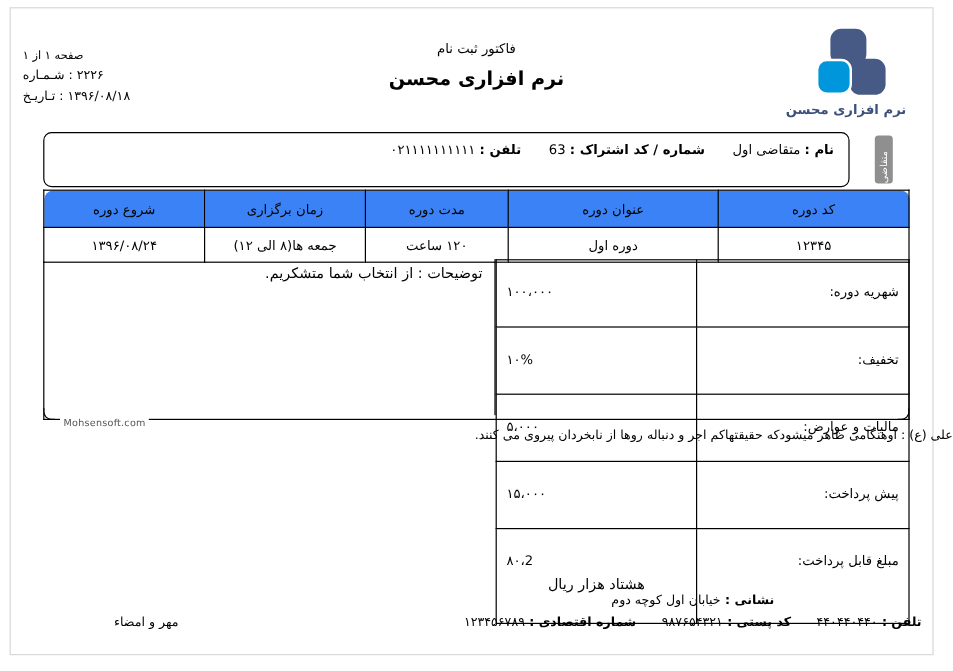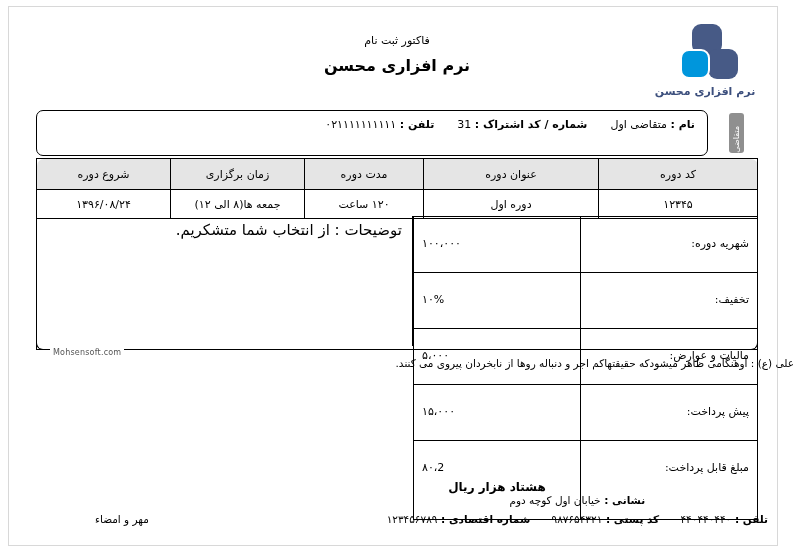--- a/index.html
+++ b/index.html
@@ -166,21 +166,21 @@
     font-size: 11px;
   }
   .course-table th,
   .course-table td {
     border: 1px solid #000;
     text-align: center;
     padding: 6px 4px;
     height: 16px;
   }
   .course-table thead th {
-    background: #e5e5e5;
+    background: #3b82f6;
     font-weight: normal;
     height: 18px;
   }
   .course-table thead th:first-child { border-top-right-radius: 7px; }
   .course-table thead th:last-child  { border-top-left-radius: 7px; }
 
   
   .mid {
     position: absolute;
     left: 36px;
@@ -208,38 +208,38 @@
     text-align: right;
     white-space: nowrap;
   }
   .totals td.val {
     text-align: left;
     white-space: nowrap;
   }
   .totals tr.final td { height: 38px; }
   .amount-words {
     display: block;
-    font-weight: bold;
+    font-weight: normal;
     font-size: 12px;
     text-align: center;
     margin-top: 6px;
     letter-spacing: .4px;
   }
   .notes {
     position: absolute;
     right: 345px;
     top: 0;
     left: 0;
     height: 130px;
     border-right: 1px solid #000;
     box-sizing: border-box;
     direction: rtl;
     text-align: right;
     padding: 5px 10px 0 0;
-    font-size: 15px;
+    font-size: 12px;
   }
 
   
   .body-frame {
     position: absolute;
     left: 36px;
     top: 110px;
     width: 722px;
     height: 240px;
     pointer-events: none;
@@ -326,20 +326,34 @@
 </style>
 </head>
 <body>
 
 <div id="page">
 
   <div class="page-frame"></div>
 
   <div class="header">
 
+    <div class="meta-block">
+      <span class="meta-line small">صفحه ۱ از ۱</span>
+      <span class="meta-line">
+        <span>۲۲۲۶</span>
+        :
+        
+        <span>شـمـاره</span>
+      </span>
+      <span class="meta-line">
+        <span>۱۳۹۶/۰۸/۱۸</span>
+        :
+        <span>تـاریـخ</span>
+      </span>
+    </div>
 
     <div class="title-block">
       <div class="doc-kind">فاکتور ثبت نام</div>
       <div class="company-name">نرم افزاری محسن</div>
     </div>
 
     <div class="logo-block">
       <div class="logo-mark">
         <span class="sq sq-a"></span>
         <span class="sq sq-b"></span>
@@ -349,21 +363,21 @@
     </div>
   </div>
 
   <div class="customer-wrap">
     <div class="customer-box">
       <div class="cust-row">
         <span class="cust-label">نام :</span>
         <span class="cust-value">متقاضی اول</span>
         <span class="cust-gap"></span>
         <span class="cust-label">شماره / کد اشتراک :</span>
-        <span class="cust-value">31</span>
+        <span class="cust-value">63</span>
         <span class="cust-gap"></span>
         <span class="cust-label">تلفن :</span>
         <span class="cust-value">۰۲۱۱۱۱۱۱۱۱۱۱</span>
       </div>
     </div>
     <div class="customer-tab">
       <span>متقاضی</span>
     </div>
   </div>
 

